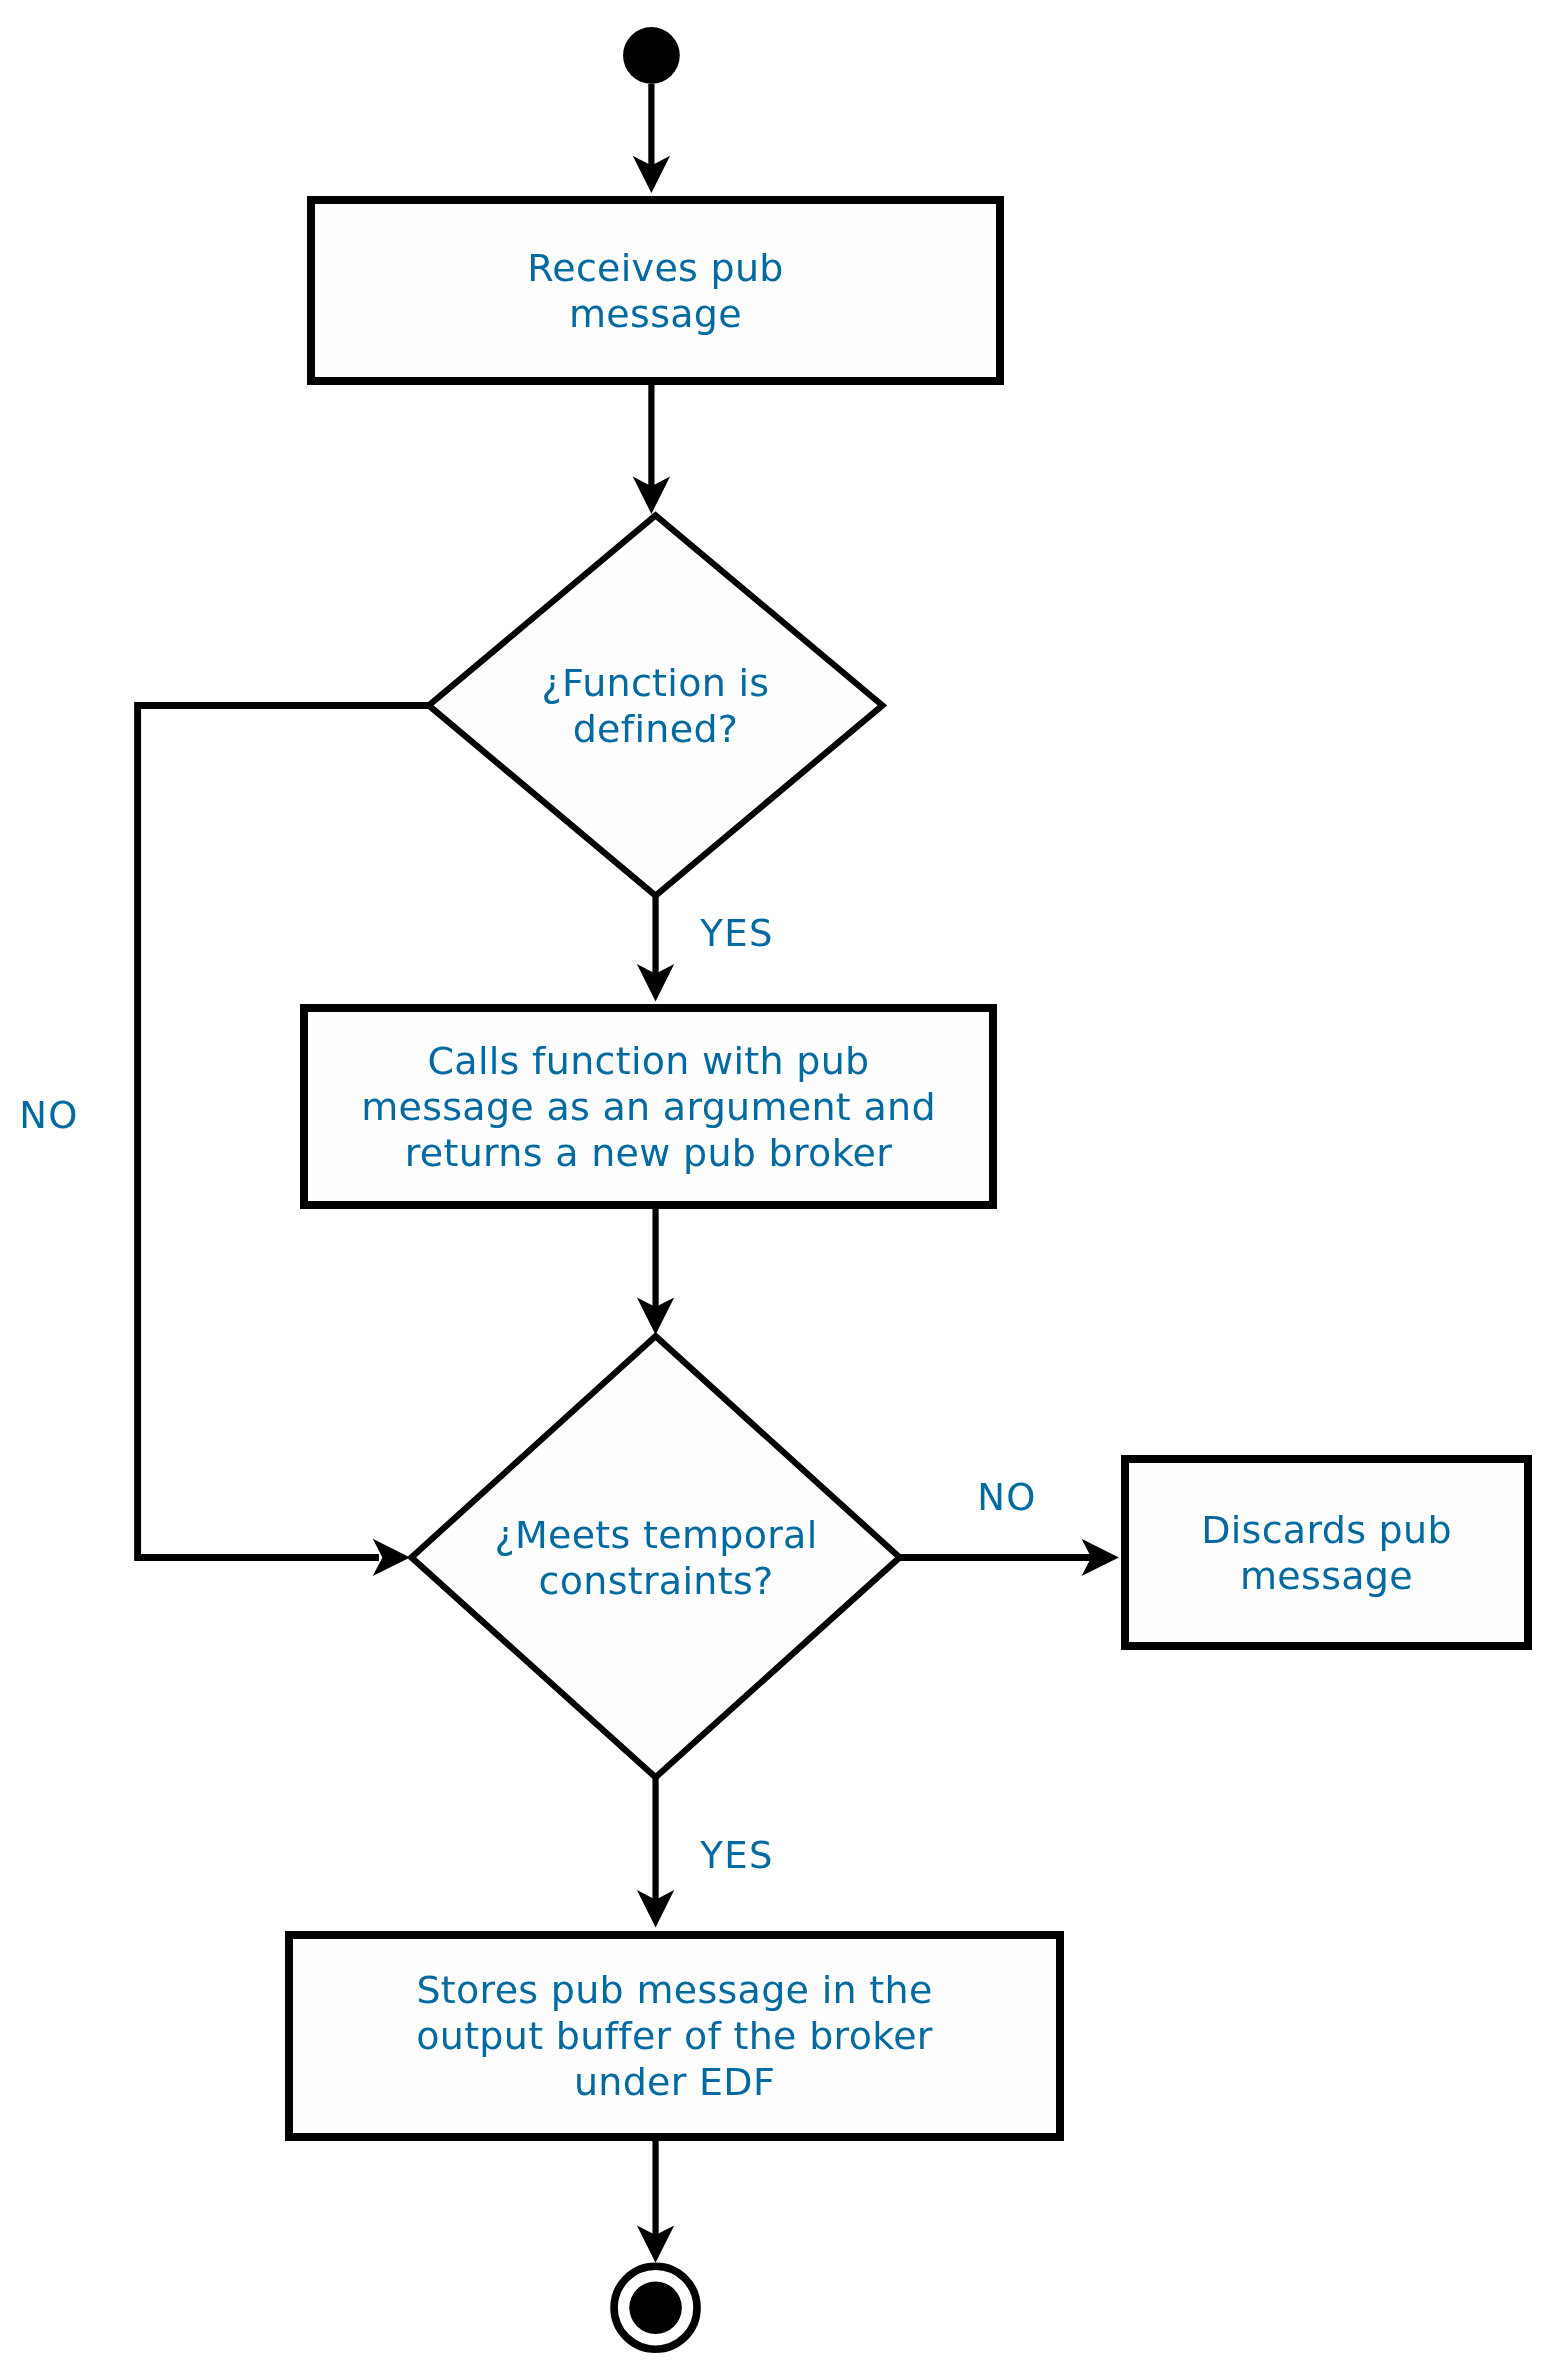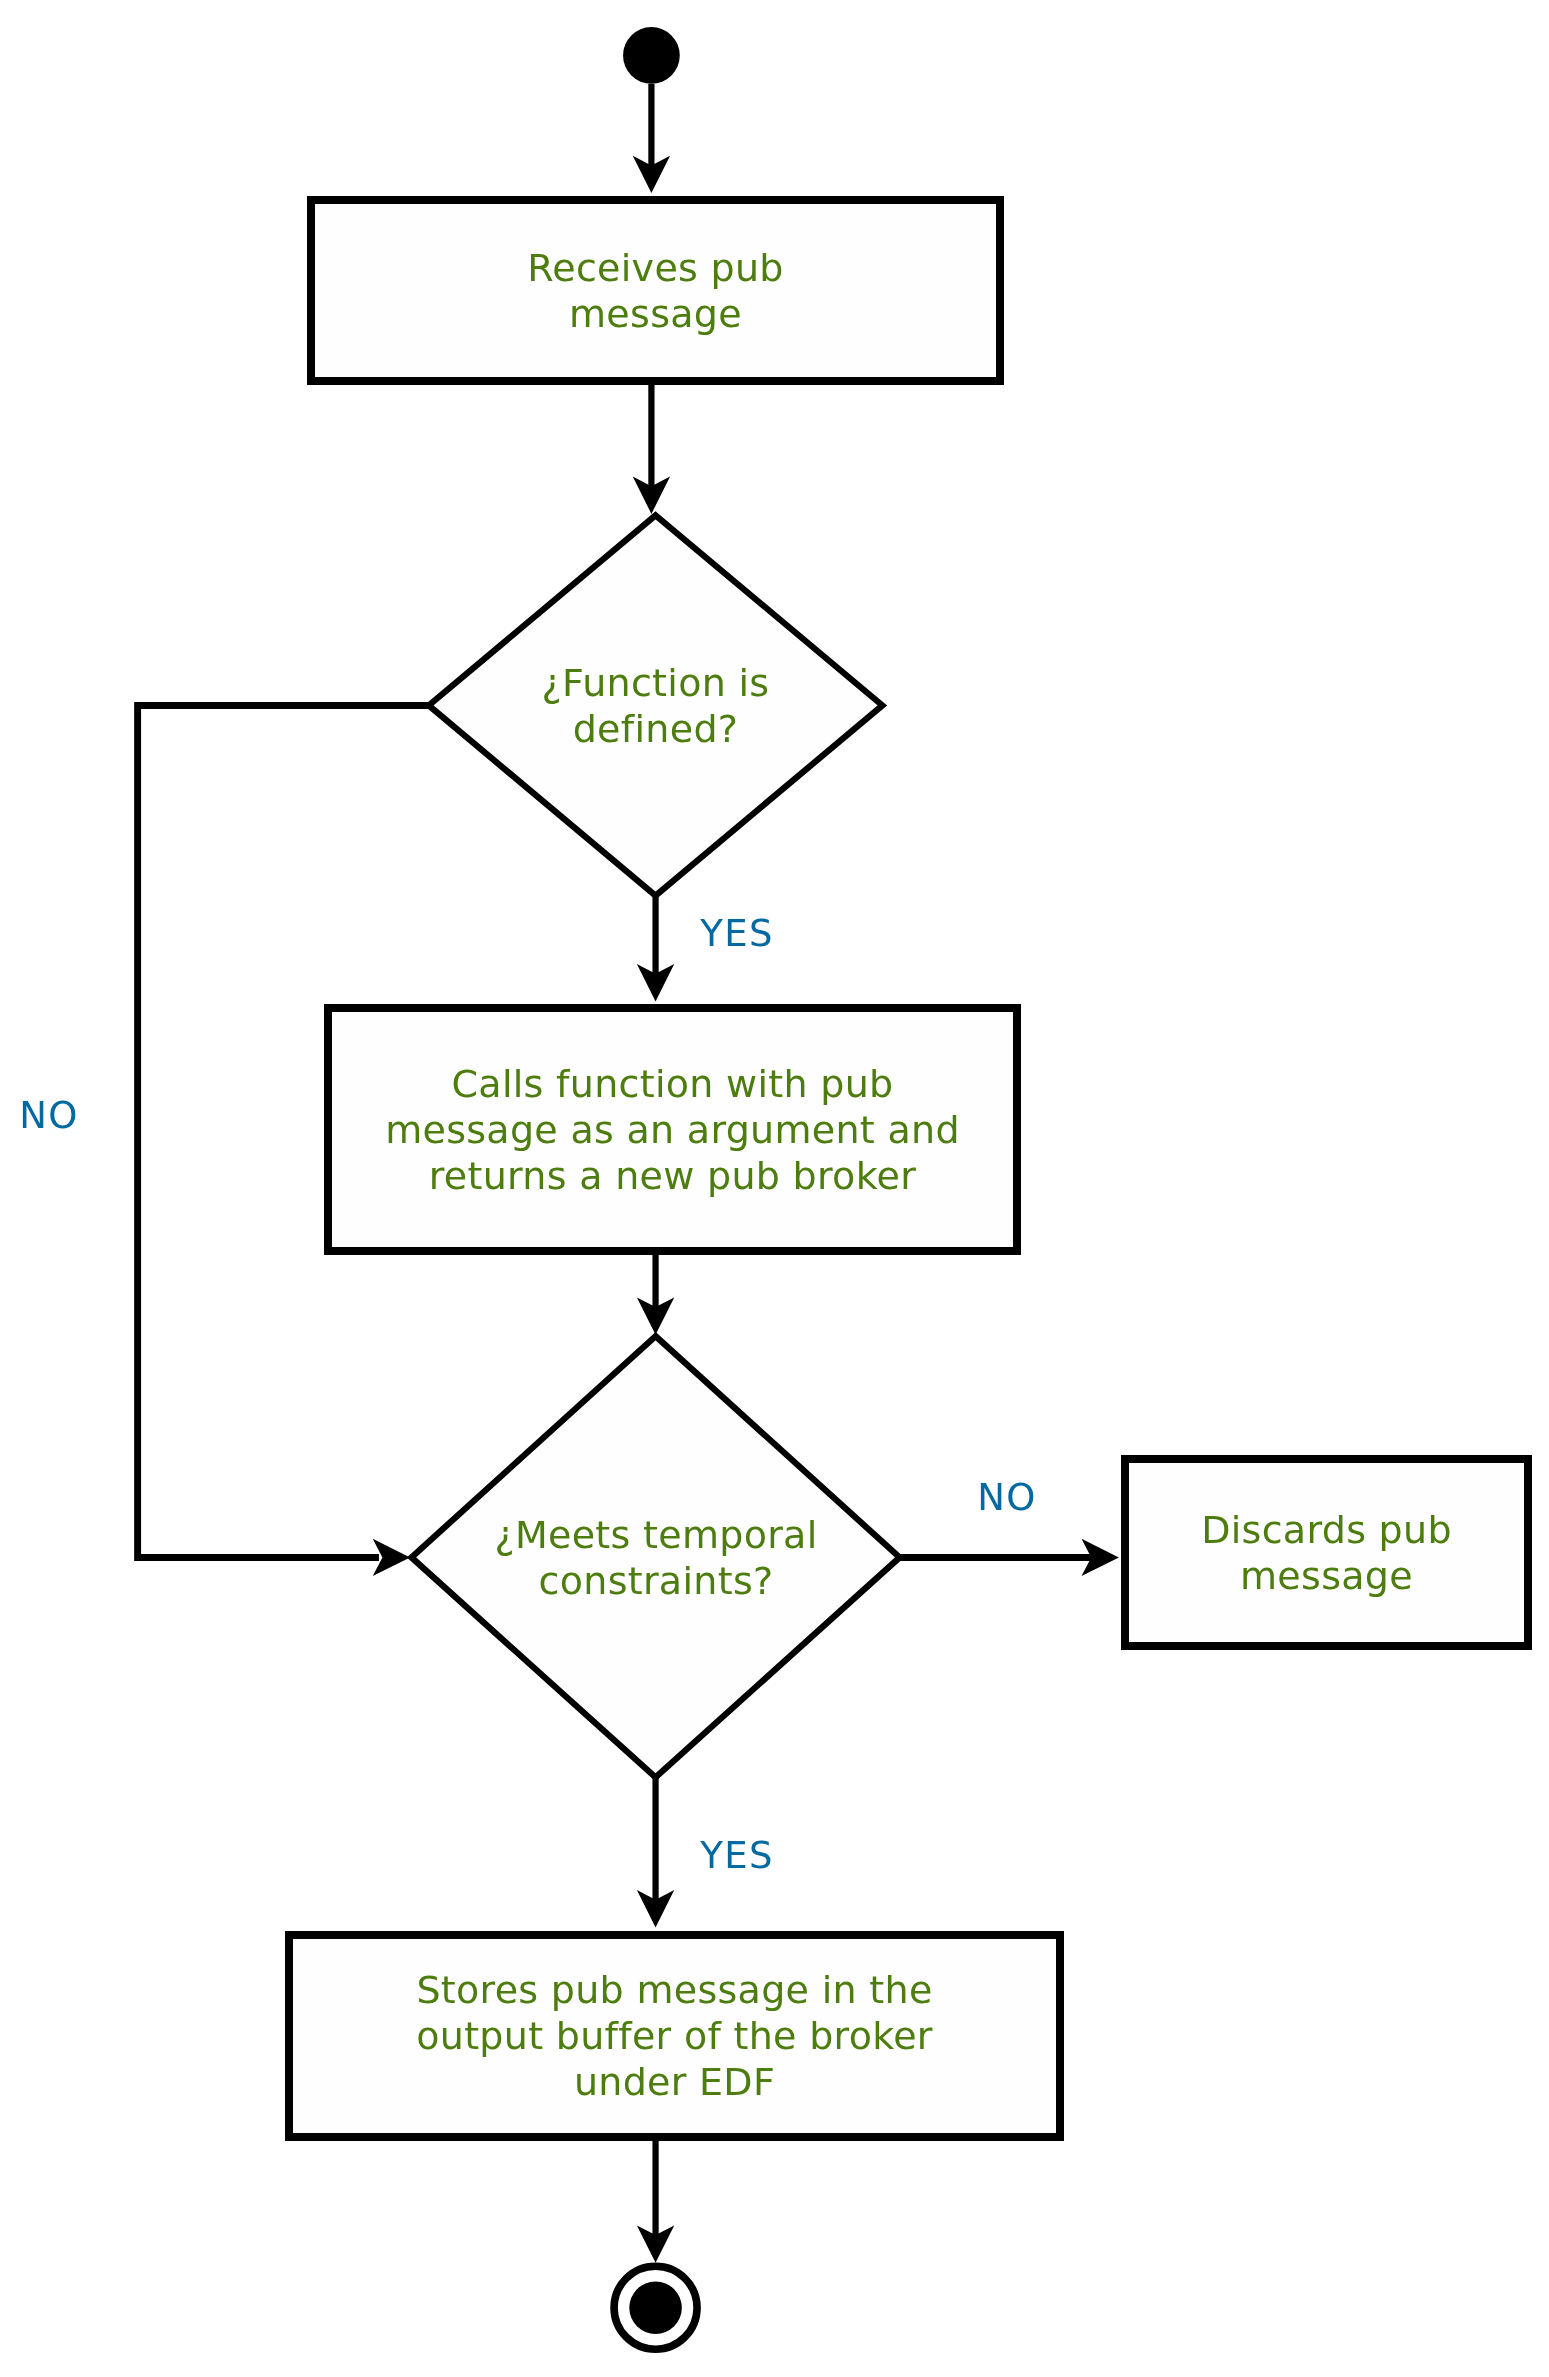--- a/index.html
+++ b/index.html
@@ -30,21 +30,21 @@
     background: #fefefe;
     display: flex;
     flex-direction: column;
     align-items: center;
     justify-content: center;
     text-align: center;
   }
   .node-label, .diamond-label {
     font-size: 38px;
     line-height: 46px;
-    color: #4d7c0f;
+    color: #0369a1;
     text-align: center;
     letter-spacing: 0.3px;
   }
   .diamond-label {
     position: absolute;
     display: flex;
     flex-direction: column;
     align-items: center;
     justify-content: center;
   }
@@ -100,21 +100,21 @@
     <circle cx="948" cy="3337" r="38" fill="#000000"></circle>
   </svg>
 
   <div class="node-box" style="left:307px; top:196px; width:697px; height:189px;">
     <div class="node-label">
       <span>Receives pub</span>
       <span>message</span>
     </div>
   </div>
 
-  <div class="node-box" style="left:324px; top:1004px; width:697px; height:251px;">
+  <div class="node-box" style="left:300px; top:1004px; width:697px; height:205px;">
     <div class="node-label">
       <span>Calls function with pub</span>
       <span>message as an argument and</span>
       <span>returns a new pub broker</span>
     </div>
   </div>
 
   <div class="node-box" style="left:1121px; top:1455px; width:411px; height:195px;">
     <div class="node-label">
       <span>Discards pub</span>

